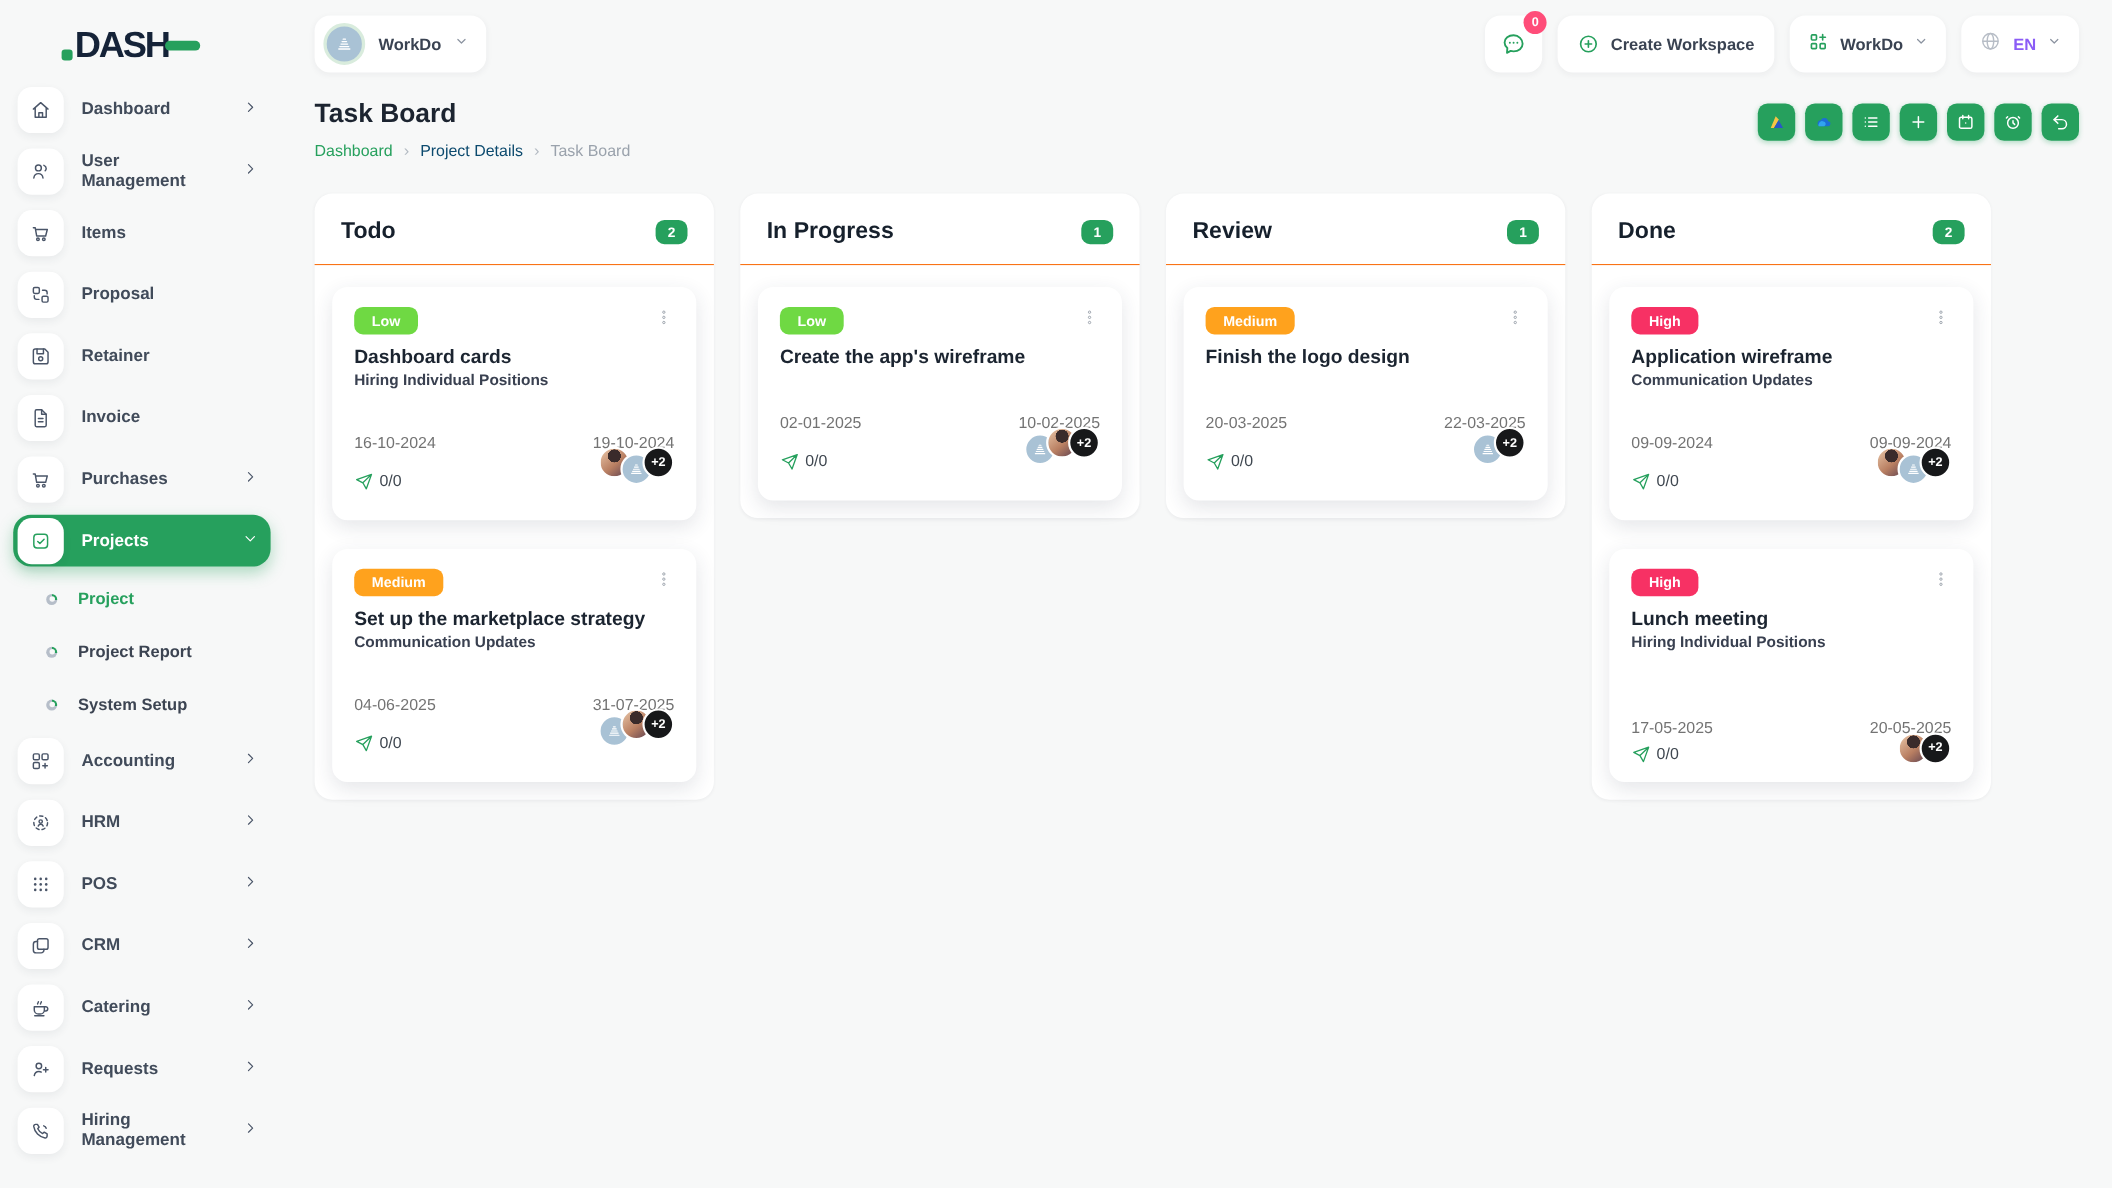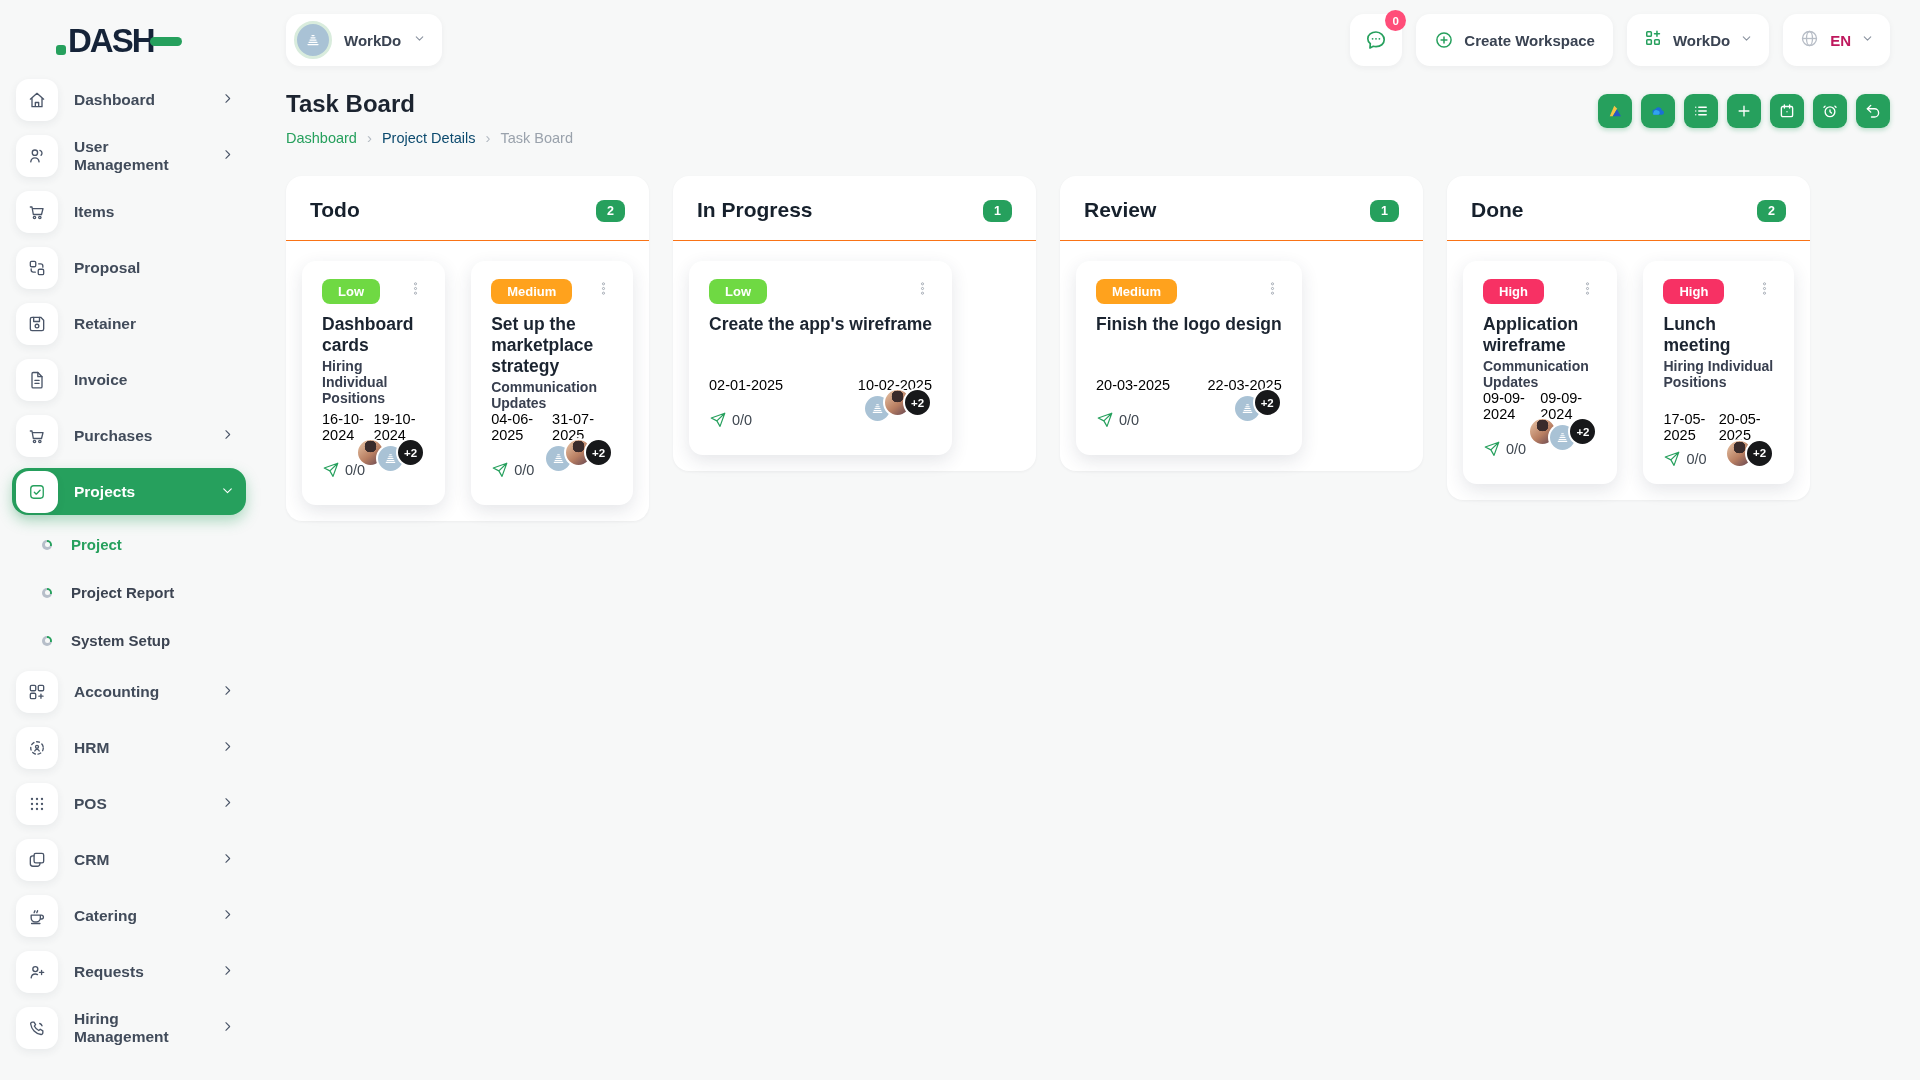--- a/index.html
+++ b/index.html
@@ -40,53 +40,53 @@
   .chev svg { width:13px; height:13px; stroke:#8b93a0; stroke-width:2; fill:none; stroke-linecap:round; stroke-linejoin:round; }
   .top-actions { display:flex; gap:14px; align-items:center; }
   .icon-btn { width:52px; height:52px; border-radius:14px; position:relative; justify-content:center; }
   .icon-btn svg { width:24px; height:24px; stroke:#26a05d; stroke-width:1.7; fill:none; stroke-linecap:round; stroke-linejoin:round; }
   .notif { position:absolute; top:-4px; right:-4px; min-width:21px; height:21px; border-radius:50%; background:#ff4d79; color:#fff; font-size:11.5px; font-weight:700; display:flex; align-items:center; justify-content:center; }
   .create-pill { height:52px; padding:0 18px; gap:10px; }
   .create-pill svg, .appmenu-pill .grid-ic svg { width:20px; height:20px; stroke:#26a05d; stroke-width:1.8; fill:none; stroke-linecap:round; stroke-linejoin:round; }
   .appmenu-pill { height:52px; padding:0 16px; gap:10px; }
   .lang-pill { height:52px; padding:0 16px; gap:10px; }
   .lang-pill .globe svg { width:21px; height:21px; stroke:#b7bdc6; stroke-width:1.5; fill:none; }
-  .lang-label { font-size:15px; font-weight:700; color:#be185d; }
+  .lang-label { font-size:15px; font-weight:700; color:#8b5cf6; }
 
   .page-head { margin-top:22px; display:flex; justify-content:space-between; }
   .page-title { font-size:24px; font-weight:700; color:#1c2430; }
   .breadcrumb { margin-top:11px; font-size:14.5px; display:flex; gap:10px; align-items:center; }
   .bc-link { color:#26a05d; cursor:pointer; }
   .bc-mid { color:#0c4a6e; cursor:pointer; }
   .bc-cur { color:#9aa2ac; }
   .bc-sep { color:#b3bac2; font-size:15px; }
   .toolbar { display:flex; gap:9px; align-self:flex-start; margin-top:4px; }
   .tool-btn { width:34px; height:34px; border-radius:9px; background:#26a05d; display:flex; align-items:center; justify-content:center; cursor:pointer; box-shadow:0 2px 5px rgba(38,160,93,.3); }
   .tool-btn svg { width:18px; height:18px; stroke:#fff; stroke-width:1.8; fill:none; stroke-linecap:round; stroke-linejoin:round; }
 
   
   .board { margin-top:30px; display:flex; gap:24px; align-items:flex-start; }
   .column { width:363px; background:#fff; border-radius:16px; box-shadow:0 1px 3px rgba(30,40,60,.05); }
   .col-head { padding:22px 24px 18px; display:flex; justify-content:space-between; align-items:flex-end; border-bottom:1px solid #f97316; }
   .col-name { font-size:21px; font-weight:700; color:#16202c; }
   .count { background:#26a05d; color:#fff; font-size:12.5px; font-weight:700; padding:4px 11px; border-radius:8px; }
-  .col-body { padding:20px 16px 16px; display:flex; flex-direction:row; gap:26px; }
+  .col-body { padding:20px 16px 16px; display:flex; flex-direction:column; gap:26px; }
   .card { background:#fff; border-radius:14px; box-shadow:0 6px 18px rgba(40,50,70,.12); padding:18px 20px 16px; display:flex; flex-direction:column; min-height:194px; cursor:grab; }
   .card.has-milestone { min-height:212px; }
   .card-top { display:flex; justify-content:space-between; align-items:flex-start; }
   .badge { color:#fff; font-size:13px; font-weight:600; padding:5px 16px; border-radius:8px; }
   .badge.low { background:#6fd943; }
   .badge.medium { background:#ffa21d; }
   .badge.high { background:#f73164; }
   .kebab { cursor:pointer; padding:2px; }
   .kebab svg { width:15px; height:15px; stroke:#9aa1ab; stroke-width:1.4; fill:none; }
   .card-title { margin-top:10px; font-size:17.5px; font-weight:700; color:#1b2430; }
   .card-milestone { margin-top:2px; font-size:14px; font-weight:700; color:#394050; }
   .card-bottom { margin-top:auto; }
-  .dates { display:flex; justify-content:space-between; font-size:14.5px; color:#000000; margin-bottom:7px; }
+  .dates { display:flex; justify-content:space-between; font-size:14.5px; color:#737373; margin-bottom:7px; }
   .foot { display:flex; justify-content:space-between; align-items:center; }
   .progress { display:flex; align-items:center; gap:5px; font-size:14.5px; color:#3f4750; }
   .progress svg { width:18px; height:18px; stroke:#26a05d; stroke-width:1.6; fill:none; stroke-linecap:round; stroke-linejoin:round; }
   .avatars { display:flex; margin-top:-12px; }
   .avatar { width:29px; height:29px; border-radius:50%; border:2px solid #fff; margin-left:-9px; display:flex; align-items:center; justify-content:center; flex:none; }
   .avatar.photo { background:radial-gradient(circle at 50% 26%, #3a2b2b 0 26%, transparent 27%), linear-gradient(140deg,#e9c6a8 0%, #b97f62 55%, #5c4050 100%); }
   .avatar.logo { background:#a9c2d5; }
   .avatar.logo svg { width:17px; height:17px; }
   .avatar.more { background:#17181a; color:#fff; font-size:11.5px; font-weight:600; }
 </style>

